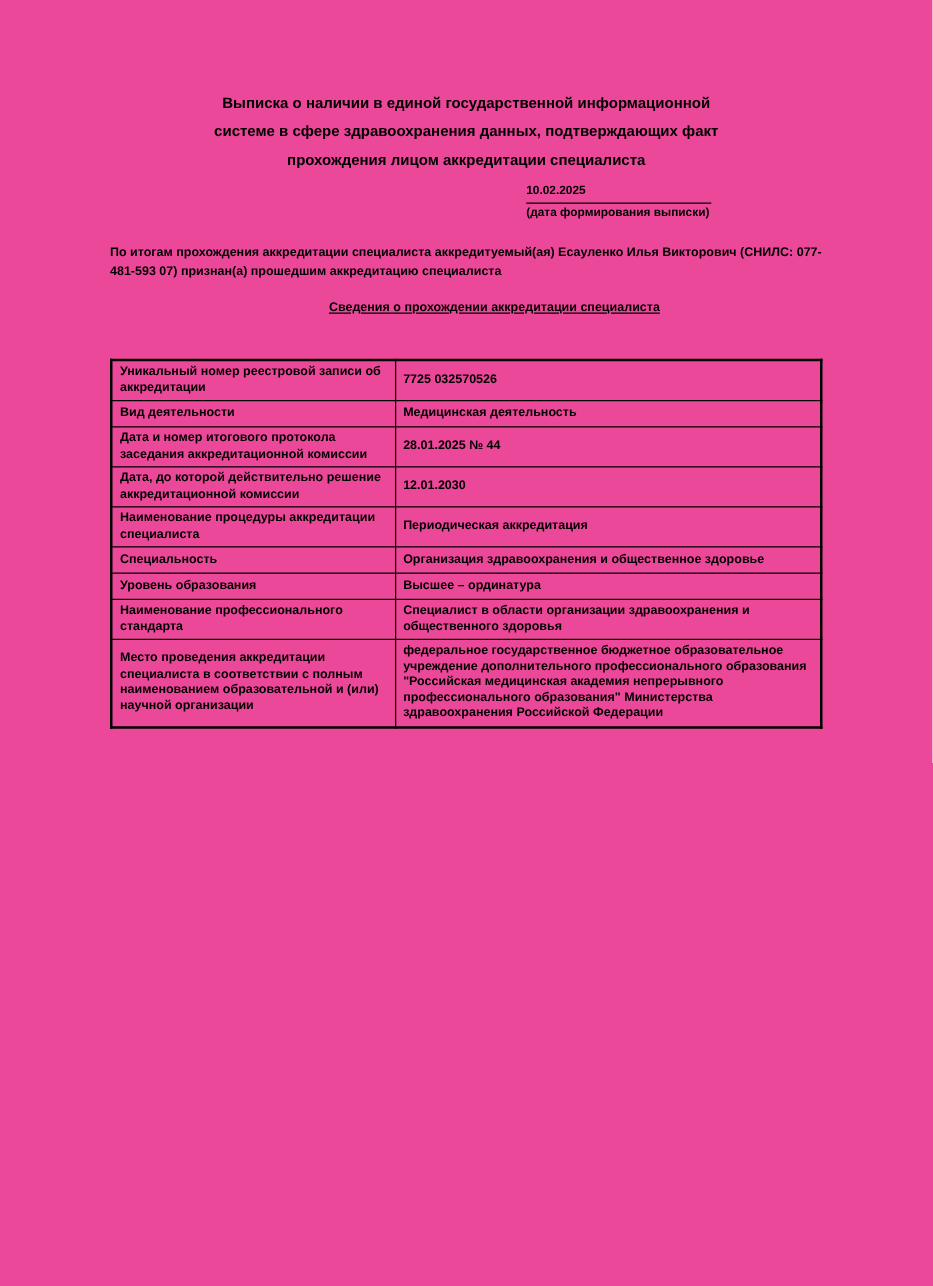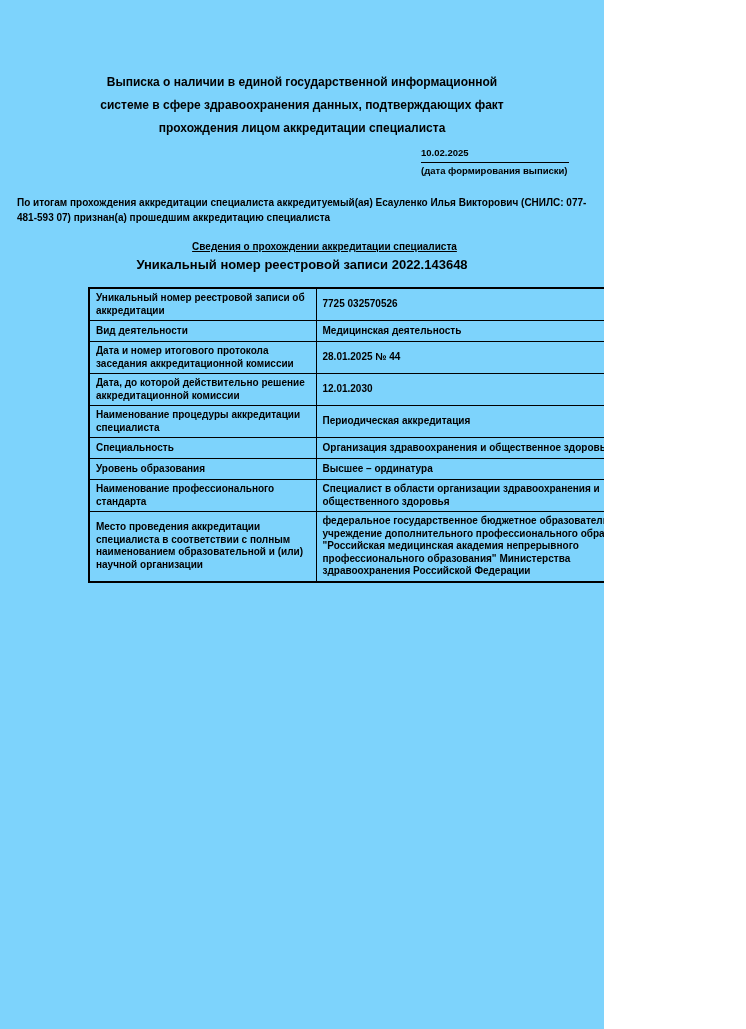--- a/index.html
+++ b/index.html
@@ -1,21 +1,21 @@
 <!DOCTYPE html>
 <html><head>
 <meta charset="utf-8">
 <style>
   * { margin: 0; padding: 0; box-sizing: border-box; }
   html, body { background: #ffffff; }
   .page {
     position: relative;
-    width: 604px;
+    width: 746px;
     height: 1029px;
-    background: #7dd3fc;
+    background: #ec4899;
     color: #000000;
     font-family: "Liberation Sans", sans-serif;
     font-weight: bold;
     overflow: hidden;
   }
   .title {
     position: absolute;
     top: 71px;
     left: 0;
     right: 0;
@@ -104,21 +104,20 @@
 
   <div class="date-block">
     <span class="date-value">10.02.2025</span>
     <span class="date-caption">(дата формирования выписки)</span>
   </div>
 
   <div class="intro">По итогам прохождения аккредитации специалиста аккредитуемый(ая) Есауленко Илья Викторович (СНИЛС: 077-481-593 07) признан(а) прошедшим аккредитацию специалиста</div>
 
   <div class="section-heading">Сведения о прохождении аккредитации специалиста</div>
 
-  <div class="registry-heading">Уникальный номер реестровой записи 2022.143648</div>
 
   <table class="acc-table">
     <colgroup>
         <col class="c-label">
         <col class="c-value">
       </colgroup>
     <tbody>
       <tr class="r-2line">
         <td>Уникальный номер реестровой записи об аккредитации</td>
         <td>7725 032570526</td>

